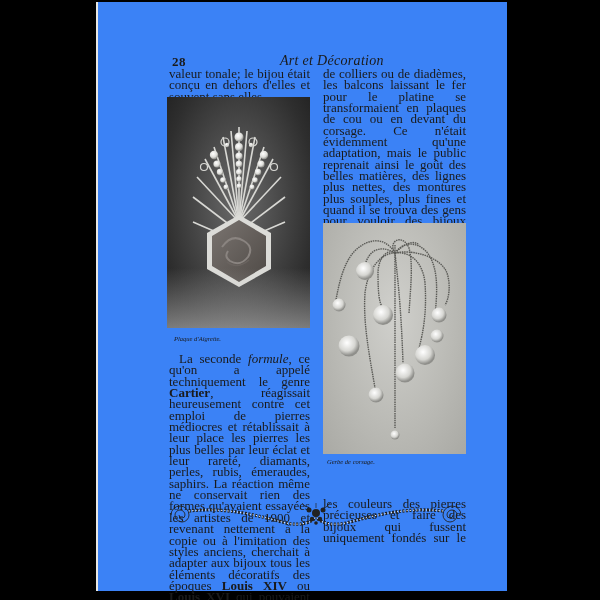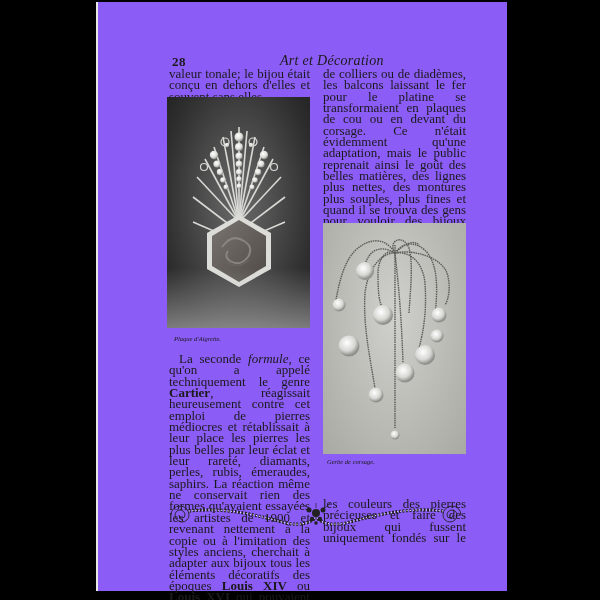--- a/index.html
+++ b/index.html
@@ -2,21 +2,21 @@
 <html><head>
 <meta charset="utf-8">
 <style>
   html, body { margin: 0; padding: 0; }
   body {
     width: 600px; height: 600px; background: #000; position: relative; overflow: hidden;
     font-family: "Liberation Serif", "DejaVu Serif", serif; color: #1a1a1a;
   }
   .page {
     position: absolute; left: 96px; top: 2px; width: 411px; height: 589px;
-    background: #8b5cf6;
+    background: #3b82f6;
   }
   .abs { position: absolute; }
   .page-number { left: 76px; top: 52px; font-size: 13px; font-weight: bold; letter-spacing: 0.5px; }
   .running-title { left: 184px; top: 51px; font-size: 14px; font-style: italic; letter-spacing: 0.3px; }
   .col { font-size: 13px; line-height: 11.35px; text-align: justify; text-align-last: justify; }
   .col p { margin: 0; }
   .col p.last { text-align-last: left; }
   .indent { text-indent: 10px; }
   .col-left-top { left: 73px; top: 66px; width: 141px; }
   .col-right-top { left: 227px; top: 66px; width: 143px; }

